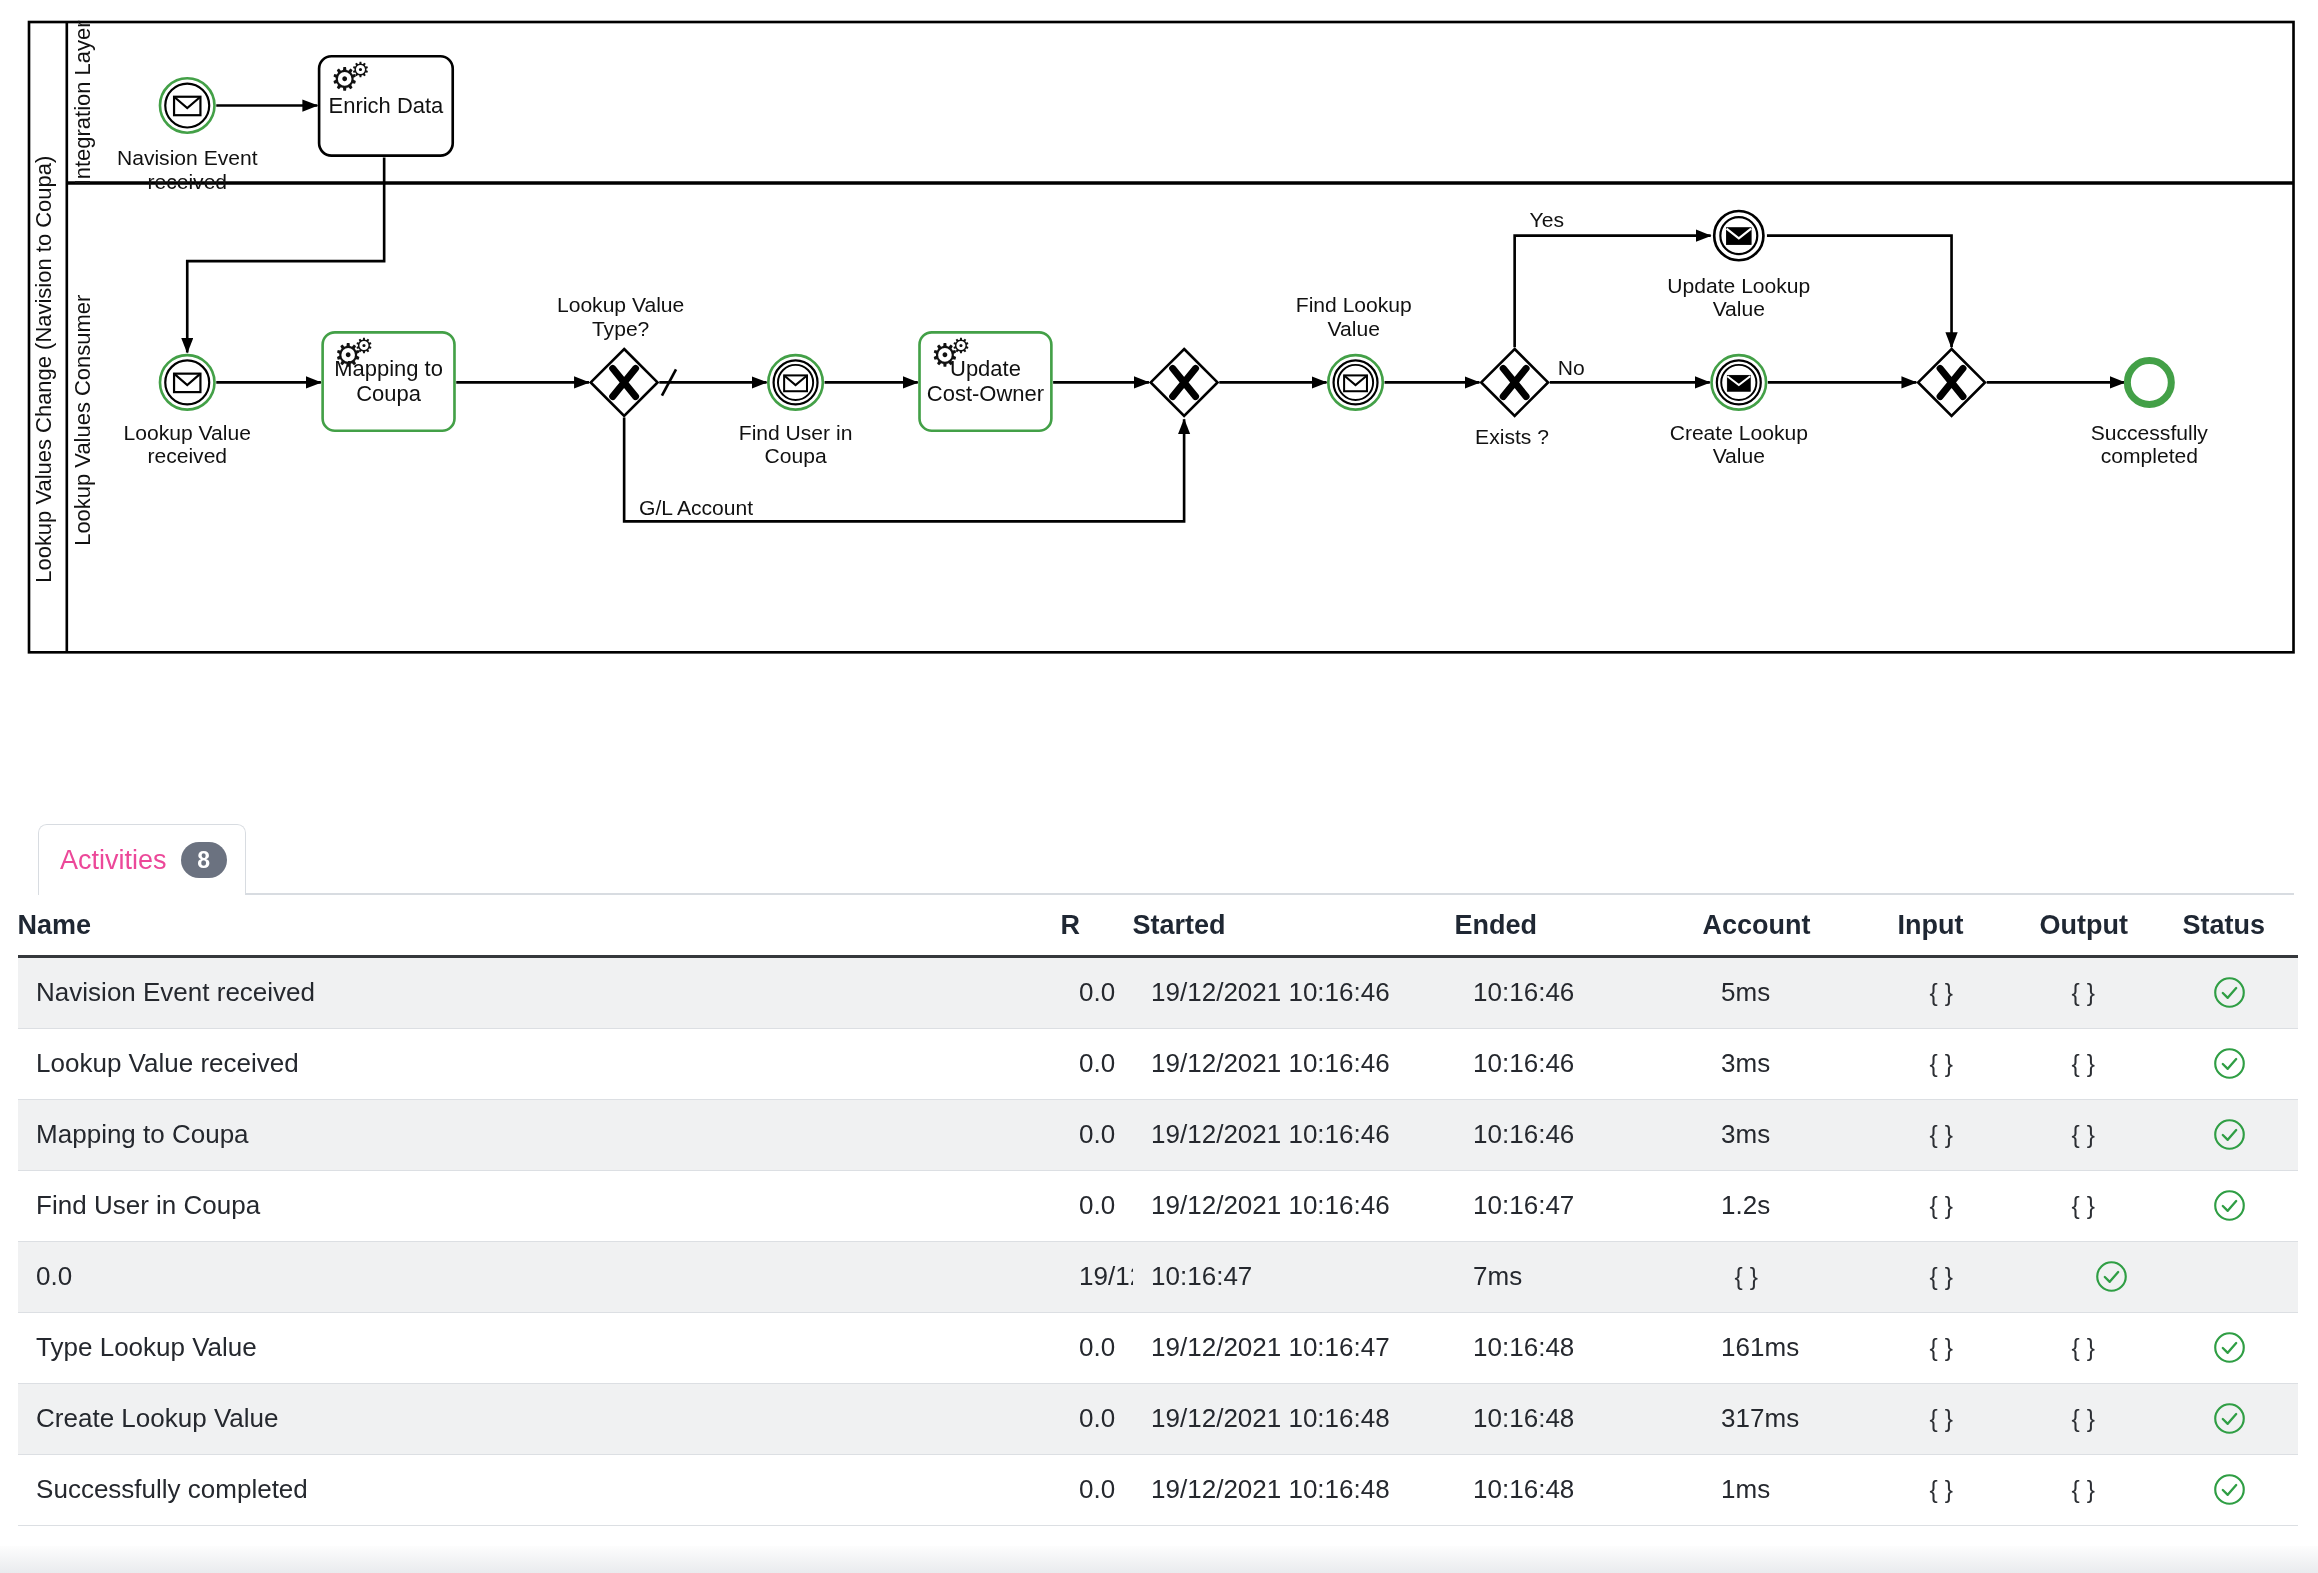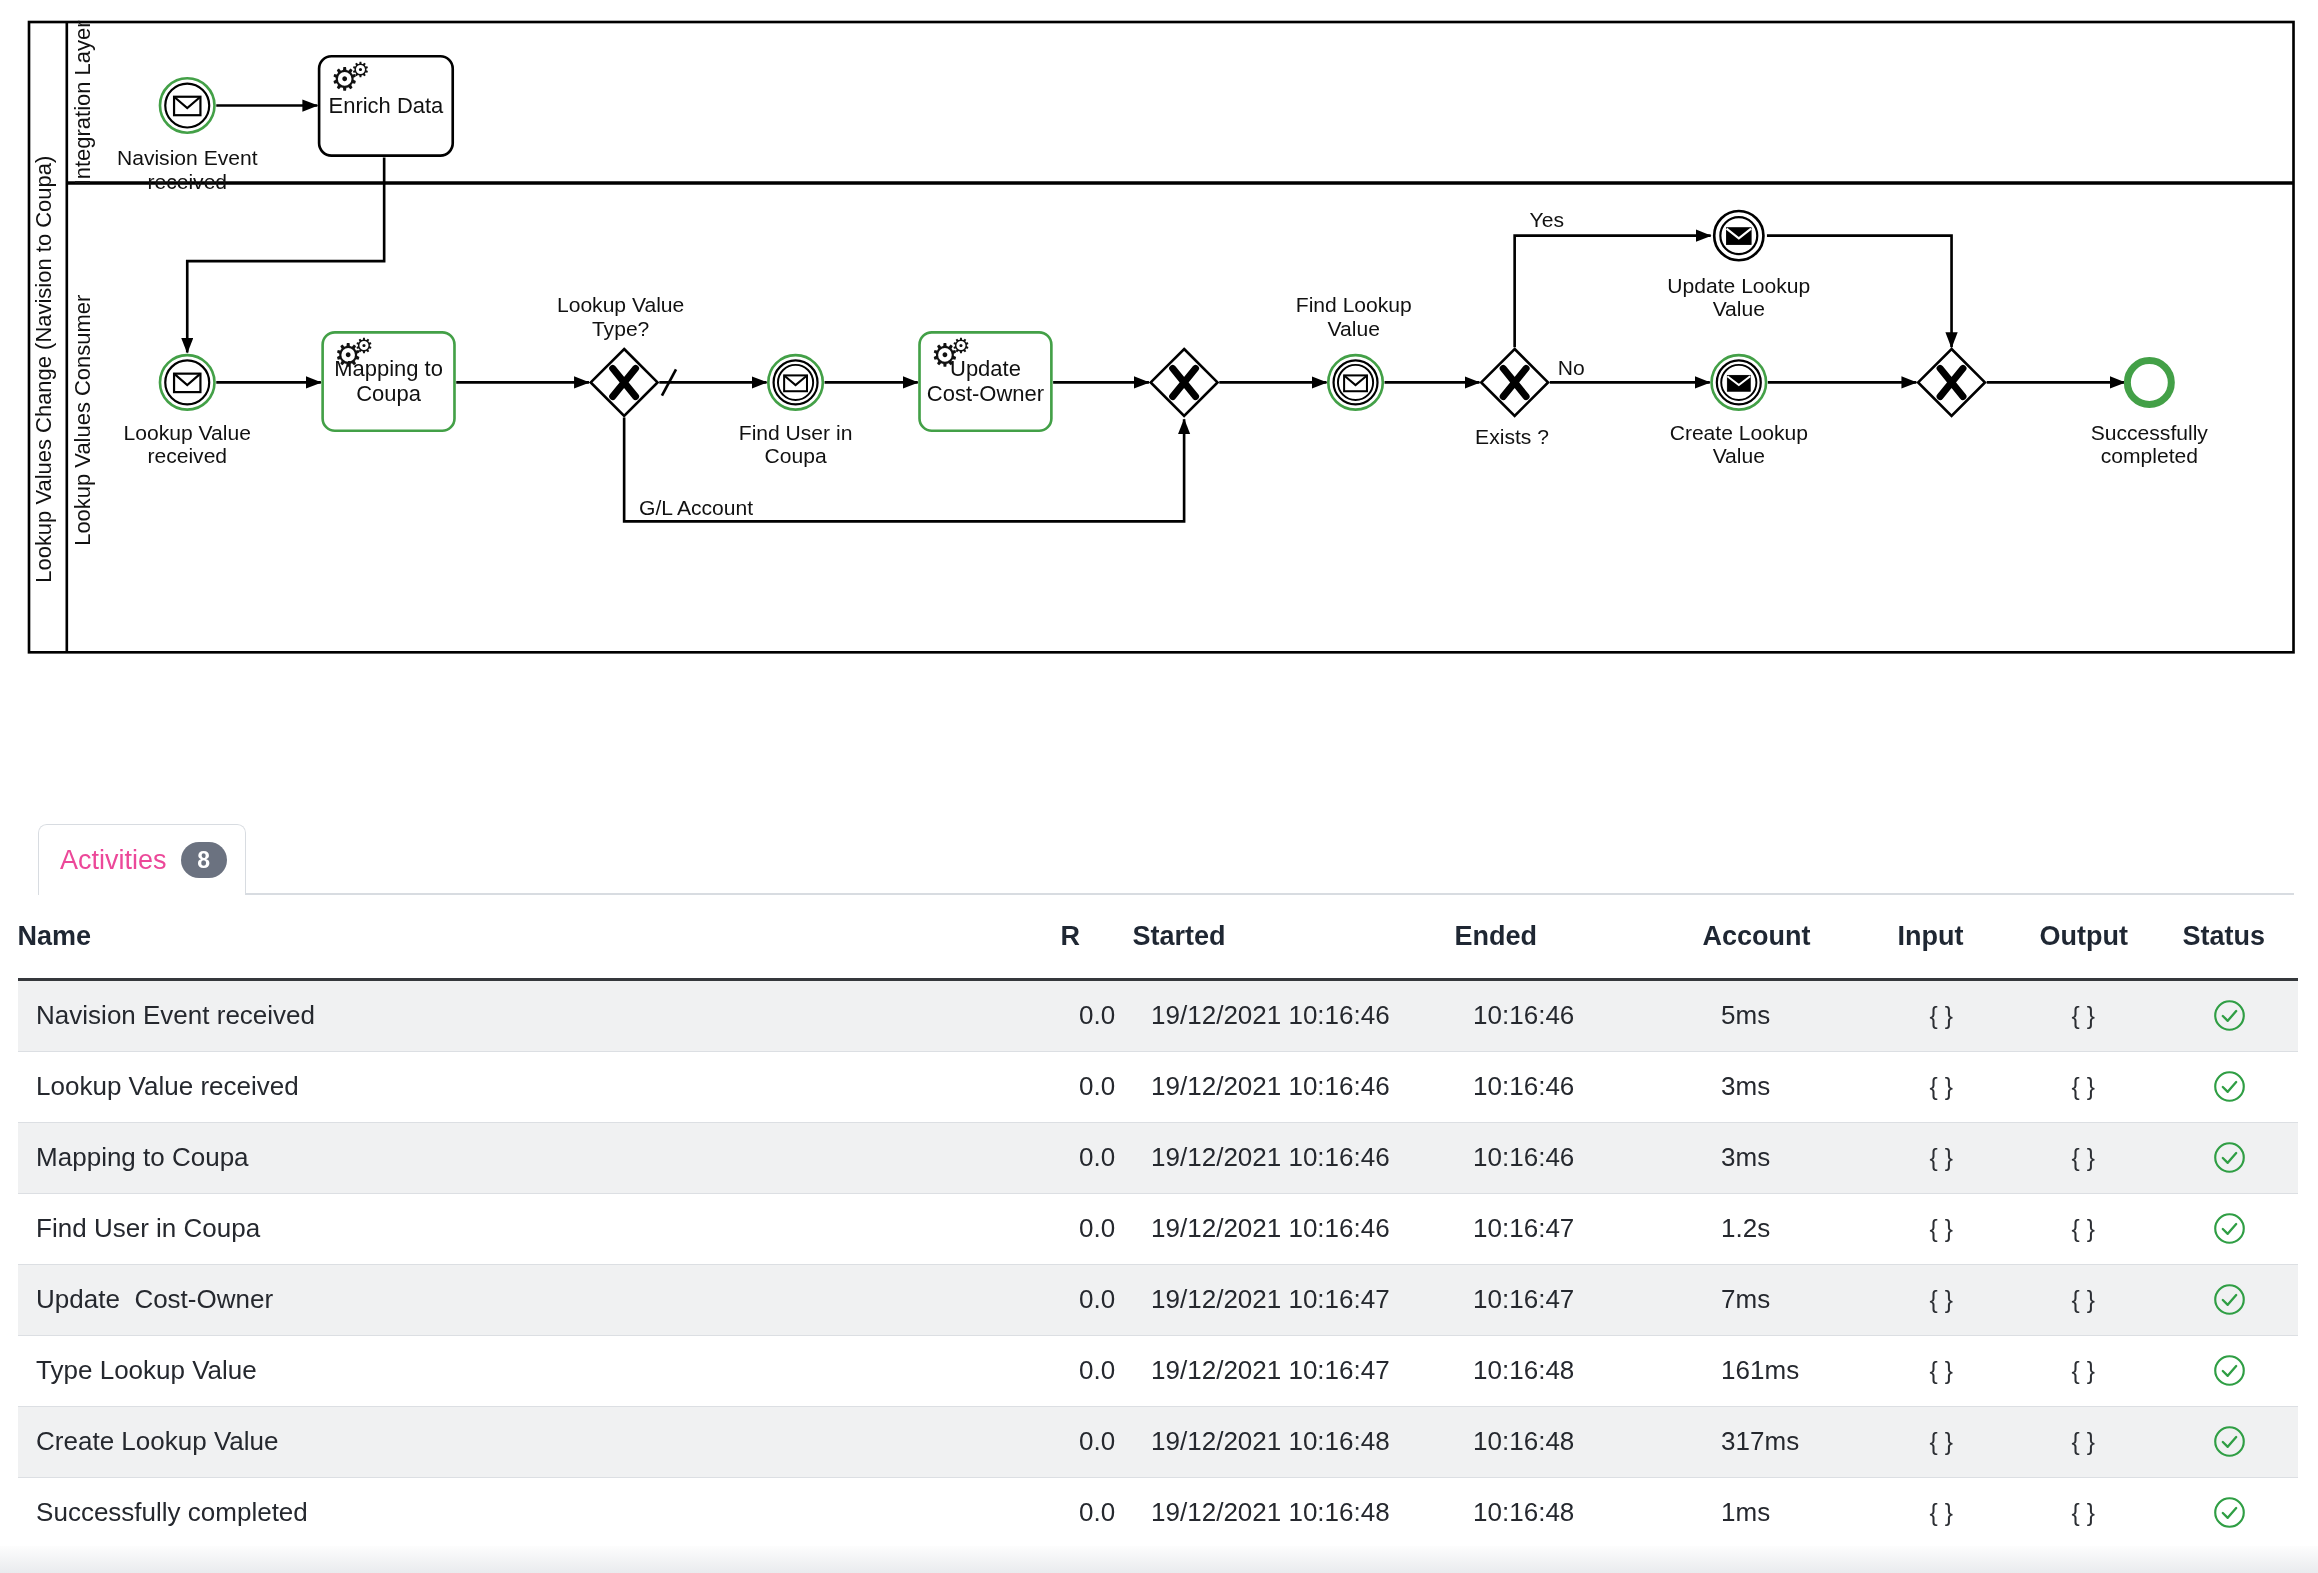--- a/index.html
+++ b/index.html
@@ -21,21 +21,21 @@
   .tab{position:absolute;left:38px;top:824px;width:208px;height:71px;background:#fff;
        border:1.8px solid #d8dce1;border-bottom:none;border-radius:8.8px 8.8px 0 0;
        display:flex;align-items:center;gap:14px;padding-left:21px;box-sizing:border-box;cursor:pointer;}
   .tab-label{font-size:27px;color:#ec4899;font-weight:500;}
   .tab-badge{background:#6b7280;color:#fff;font-size:23px;font-weight:700;
              min-width:46px;height:36px;border-radius:18.5px;display:flex;align-items:center;justify-content:center;padding:0 5.3px;box-sizing:border-box;}
   .panel-topline{position:absolute;left:246px;top:893px;width:2048px;height:1.8px;background:#d8dce1;}
 
   .table{position:absolute;left:17.6px;top:895px;width:2280px;}
   .grid{display:grid;grid-template-columns:1043px 72px 322px 248px 195px 142px 143px 93px;align-items:center;}
-  .thead{height:83px;font-size:27px;font-weight:700;color:#1f2733;}
+  .thead{height:60px;font-size:27px;font-weight:700;color:#1f2733;}
   .thead .c{padding:0;}
   .trow{height:71px;font-size:26px;color:#25282e;border-bottom:1.8px solid #dcdfe3;box-sizing:border-box;}
   .trow.odd{background:#f0f1f2;}
   .header-sep{height:2.6px;background:#35383c;}
   .c{padding-left:18.5px;box-sizing:border-box;white-space:pre;overflow:hidden;}
   .c.braces{font-size:24.6px;color:#2c2f34;padding-left:32px;}
   .c.status{display:flex;justify-content:center;padding-left:0;}
   .bottom-strip{position:absolute;left:0;top:1546px;width:2319px;height:27px;
                 background:linear-gradient(#fdfdfd,#e9ebee);}
 </style>
@@ -272,21 +272,20 @@
     <div class="c">1.2s</div>
     <div class="c braces">{ }</div>
     <div class="c braces">{ }</div>
     <div class="c status"><svg width="33" height="33" viewBox="0 0 37 37">
           <circle cx="18.5" cy="18.5" r="16" fill="none" stroke="#2f9e44" stroke-width="2.4"></circle>
           <path d="M11,19 L16.5,24.5 L26,13.5" fill="none" stroke="#2f9e44" stroke-width="2.6" stroke-linecap="round" stroke-linejoin="round"></path>
         </svg></div>
   </div>
 
   <div class="grid trow odd">
-    <div class="c">Update  Cost-Owner</div>
     <div class="c">0.0</div>
     <div class="c">19/12/2021 10:16:47</div>
     <div class="c">10:16:47</div>
     <div class="c">7ms</div>
     <div class="c braces">{ }</div>
     <div class="c braces">{ }</div>
     <div class="c status"><svg width="33" height="33" viewBox="0 0 37 37">
           <circle cx="18.5" cy="18.5" r="16" fill="none" stroke="#2f9e44" stroke-width="2.4"></circle>
           <path d="M11,19 L16.5,24.5 L26,13.5" fill="none" stroke="#2f9e44" stroke-width="2.6" stroke-linecap="round" stroke-linejoin="round"></path>
         </svg></div>

